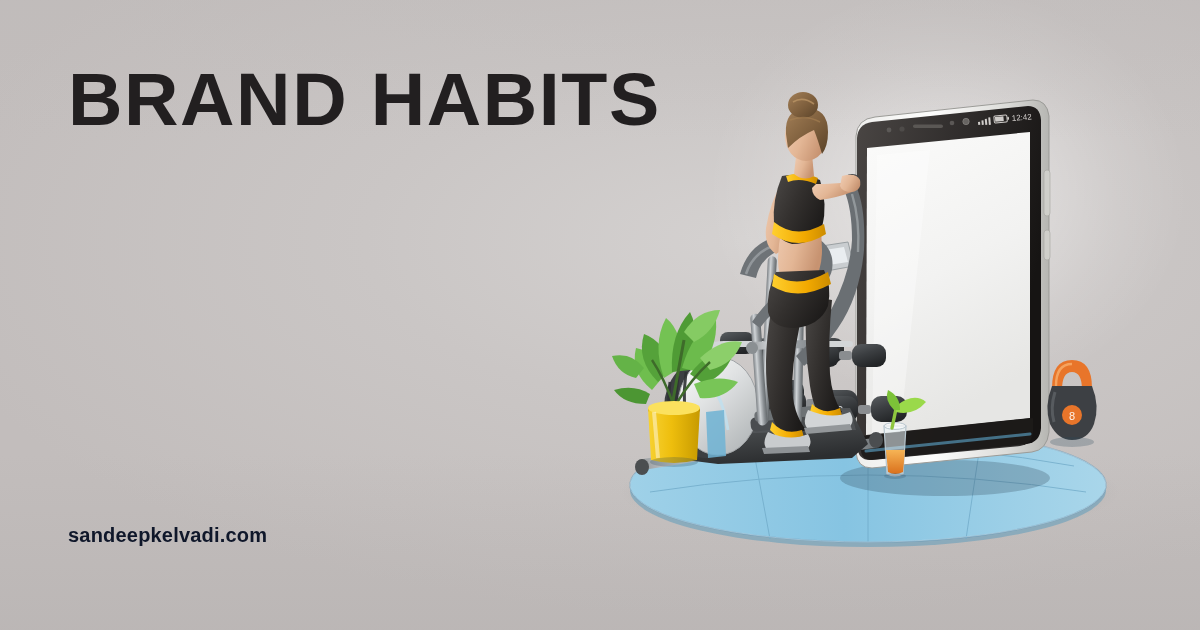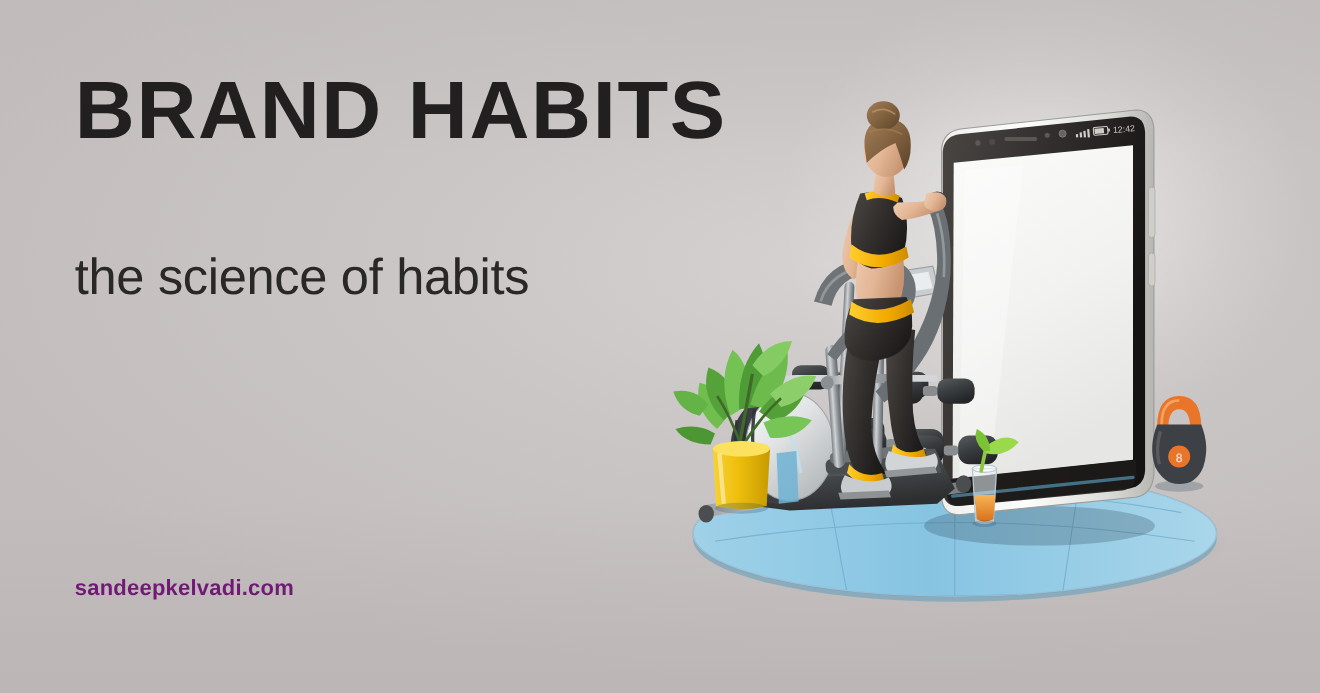--- a/index.html
+++ b/index.html
@@ -66,21 +66,21 @@
     max-width: 700px;
   }
   .subhead span { display: block; white-space: nowrap; }
   .site-url {
     position: absolute;
     left: 68px;
     top: 524px;
     font-size: 20px;
     font-weight: 600;
     letter-spacing: 0.2px;
-    color: #701a75;
+    color: #0f172a;
     z-index: 30;
     margin: 0;
   }
 
   
   .scene {
     position: absolute;
     left: 600px;
     top: 60px;
     width: 600px;
@@ -442,19 +442,18 @@
         <text x="472" y="360" text-anchor="middle" font-family="Liberation Sans, sans-serif" font-size="11" fill="#fff2e6">8</text>
         <ellipse cx="472" cy="382" rx="22" ry="5" fill="rgba(40,70,90,0.25)"></ellipse>
       </g>
 
     </svg>
   </div>
 
   <div class="text-block">
     <h1 class="headline">BRAND HABITS</h1>
     <p class="subhead">
-      <span>the science of habits</span>
     </p>
   </div>
 
   <p class="site-url">sandeepkelvadi.com</p>
 
 </div>
 
 </body></html>

